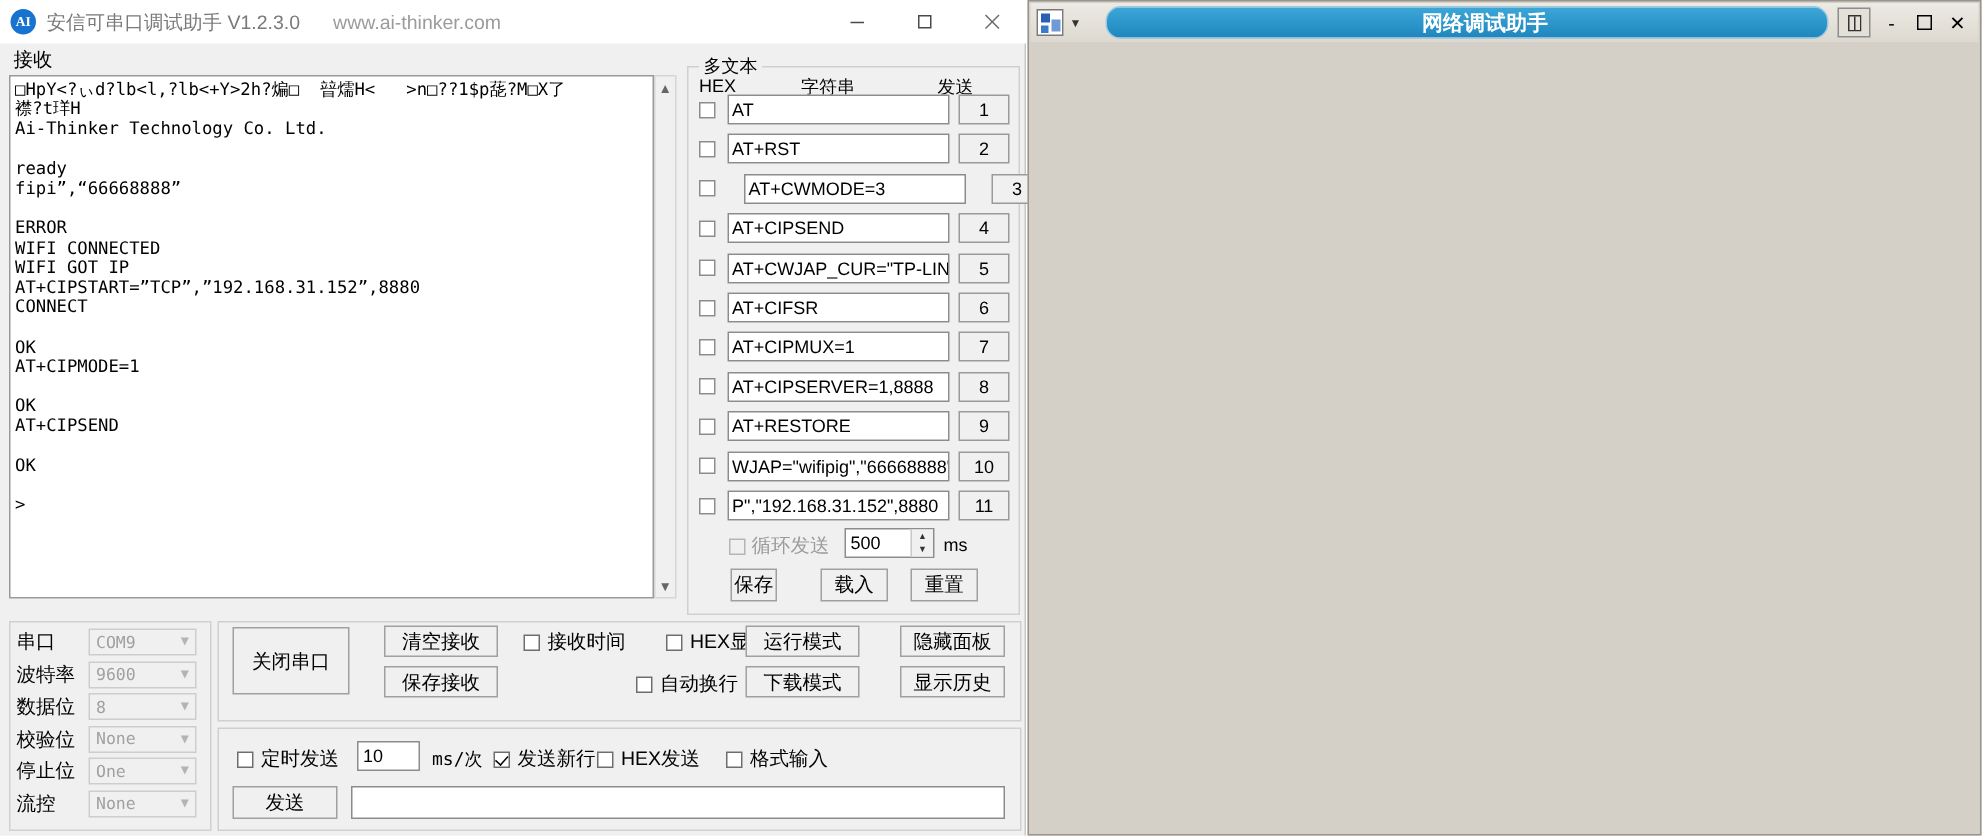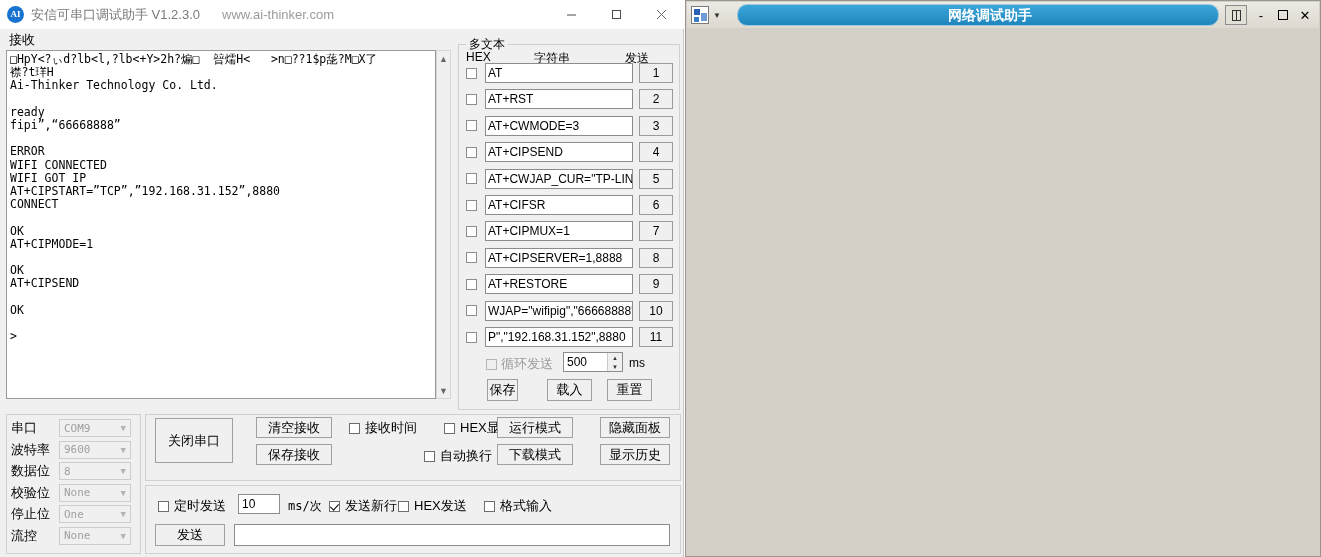--- a/index.html
+++ b/index.html
@@ -202,21 +202,21 @@
       <div class="mt-row" style="left: 466px; top: 63px;">
         <span class="mt-cb"></span>
         <span class="mt-input">AT</span>
         <span class="mt-btn">1</span>
       </div>
       <div class="mt-row" style="left: 466px; top: 89.4px;">
         <span class="mt-cb"></span>
         <span class="mt-input">AT+RST</span>
         <span class="mt-btn">2</span>
       </div>
-      <div class="mt-row" style="left: 466px; top: 115.8px;">
+      <div class="mt-row" style="left: 466px; top: 115.8px; gap: 11px;">
         <span class="mt-cb"></span>
         <span class="mt-input">AT+CWMODE=3</span>
         <span class="mt-btn">3</span>
       </div>
       <div class="mt-row" style="left: 466px; top: 142.2px;">
         <span class="mt-cb"></span>
         <span class="mt-input">AT+CIPSEND</span>
         <span class="mt-btn">4</span>
       </div>
       <div class="mt-row" style="left: 466px; top: 168.6px;">

